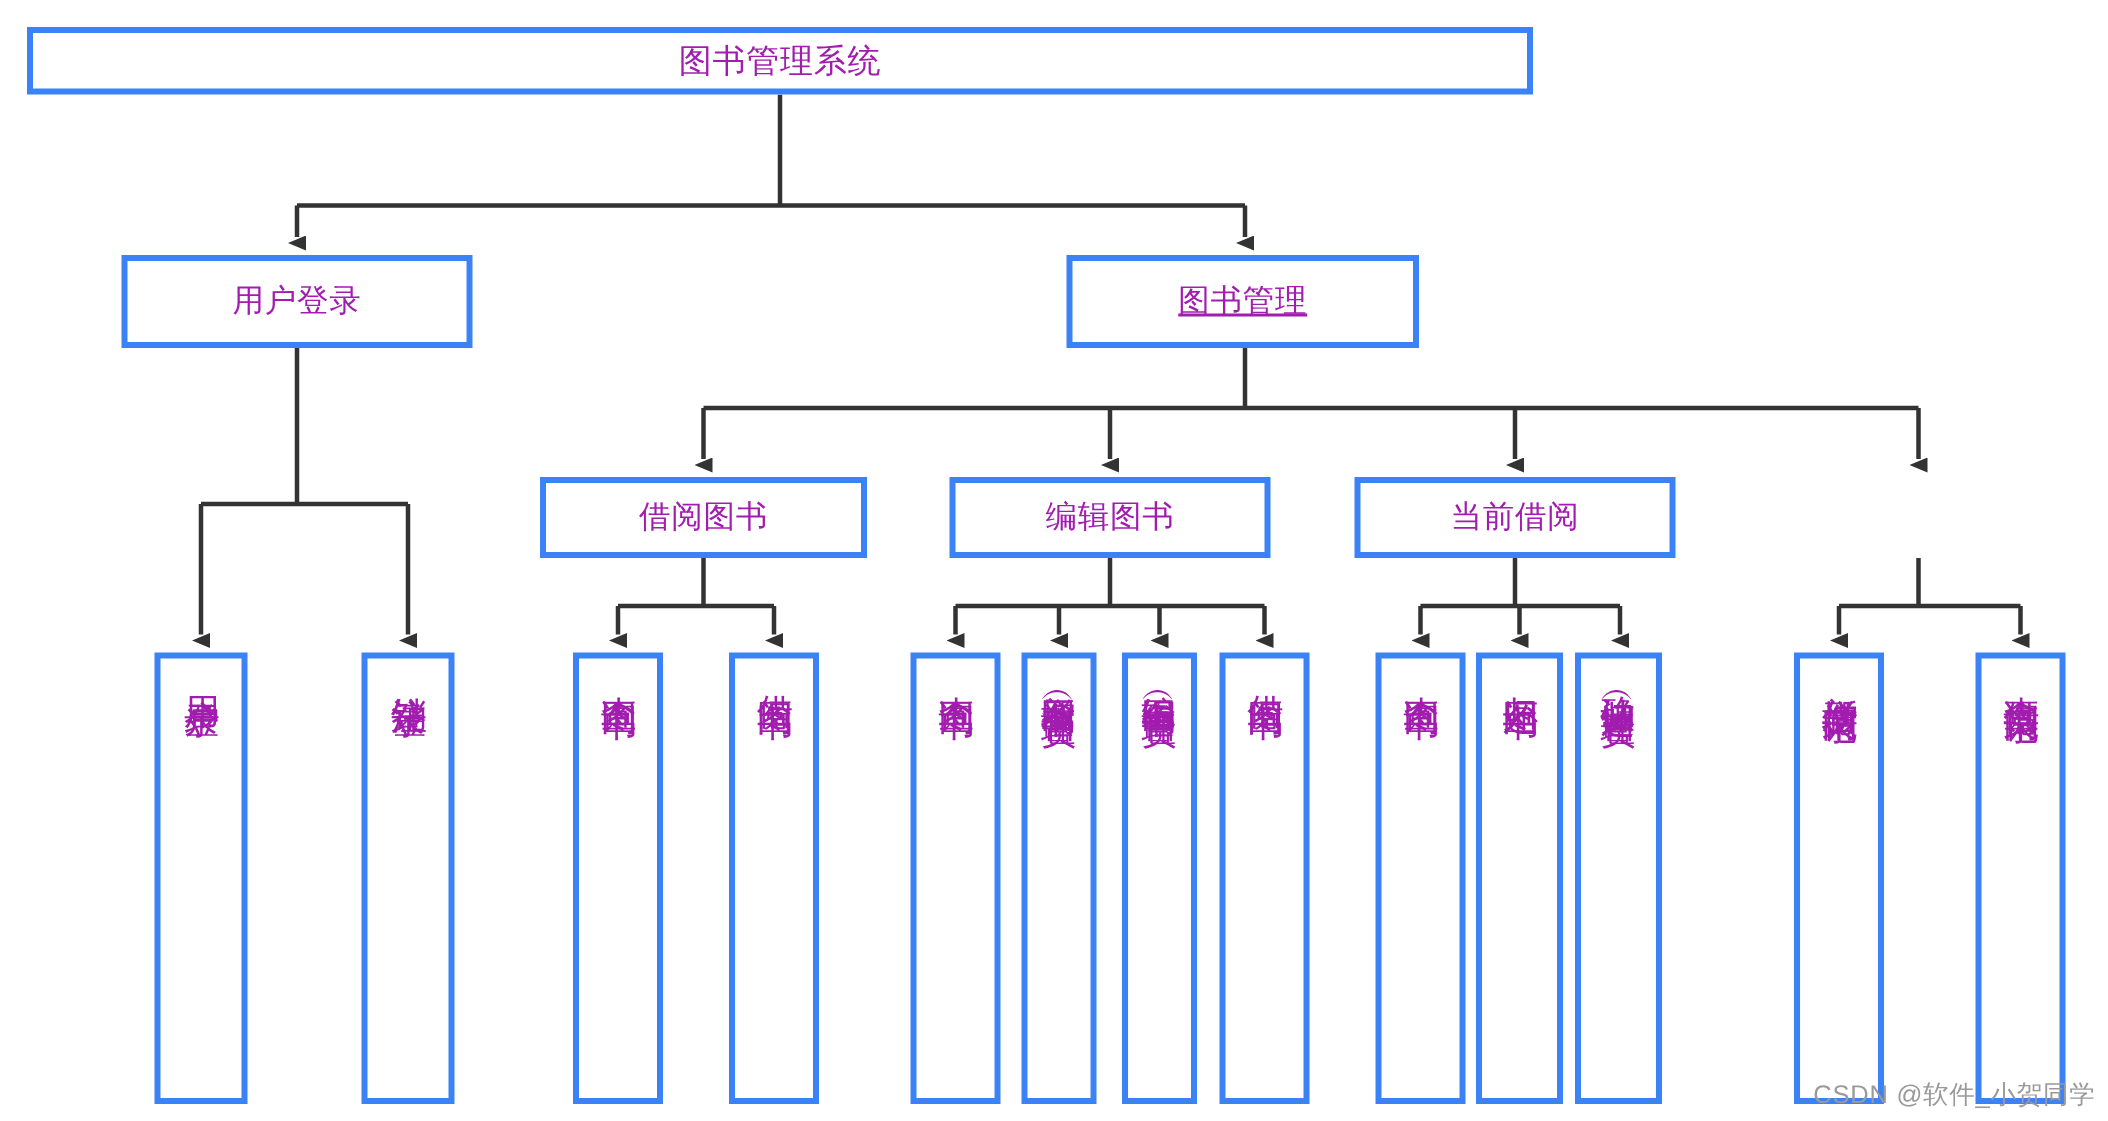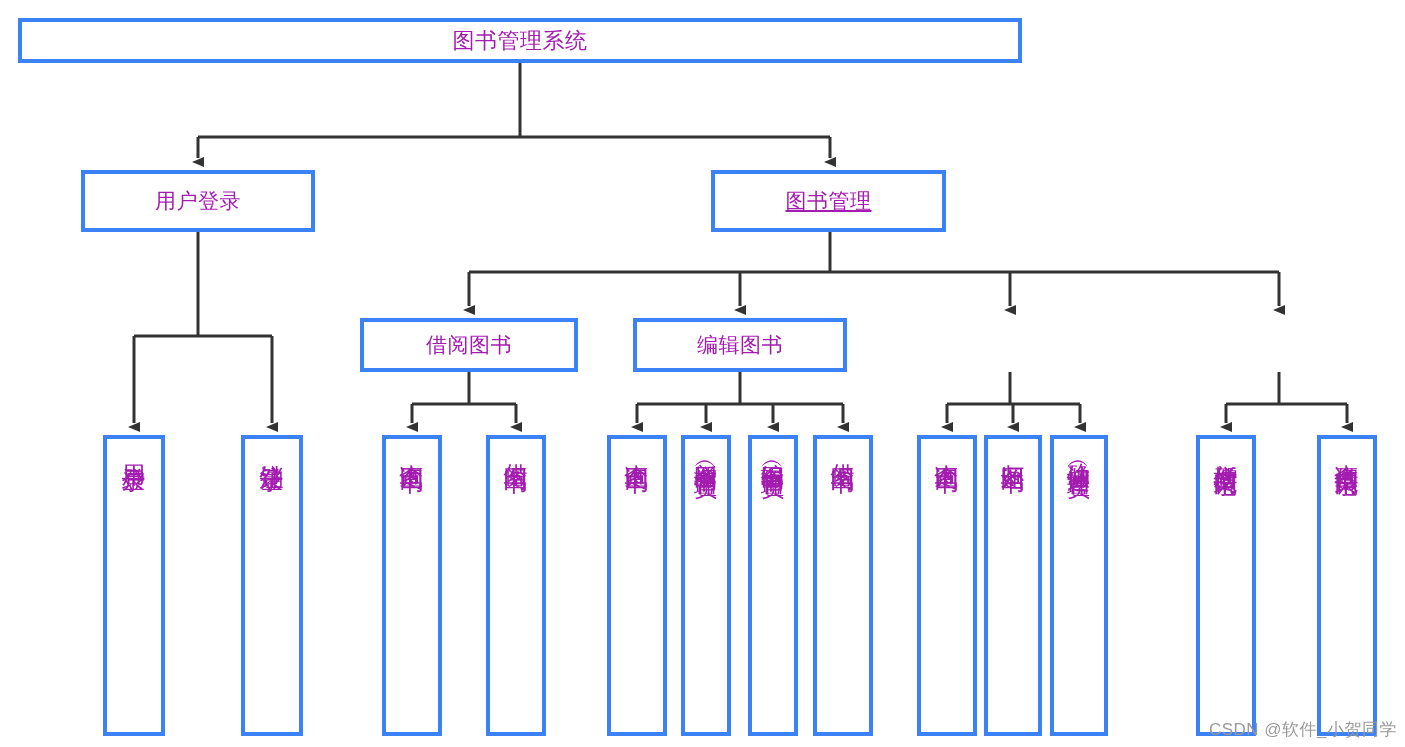--- a/index.html
+++ b/index.html
@@ -142,20 +142,23 @@
   <div class="node h" style="left:711px; top:170px; width:235px; height:62px;text-decoration:underline;">
     <span class="label">图书管理</span>
   </div>
 
   <div class="node h" style="left:360px; top:318px; width:218px; height:54px;">
     <span class="label">借阅图书</span>
   </div>
   <div class="node h" style="left:633px; top:318px; width:214px; height:54px;">
     <span class="label">编辑图书</span>
   </div>
+  <div class="node h" style="left:903px; top:318px; width:214px; height:54px;">
+    <span class="label">当前借阅</span>
+  </div>
 
   <div class="node v" style="left:103px; top:435px; width:62px; height:301px;">
     <span class="label">用户登录</span>
   </div>
   <div class="node v" style="left:241px; top:435px; width:62px; height:301px;">
     <span class="label">注销登录</span>
   </div>
 
   <div class="node v" style="left:382px; top:435px; width:60px; height:301px;">
     <span class="label">查询图书</span>

